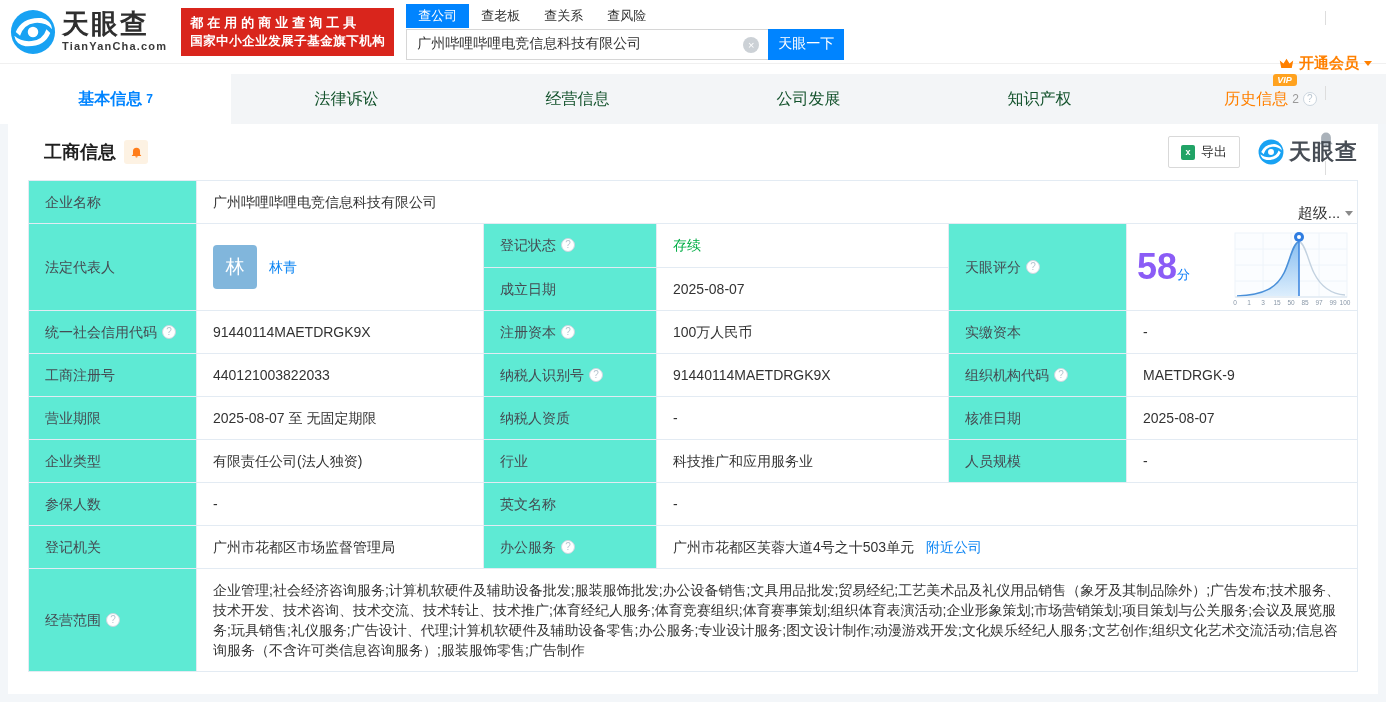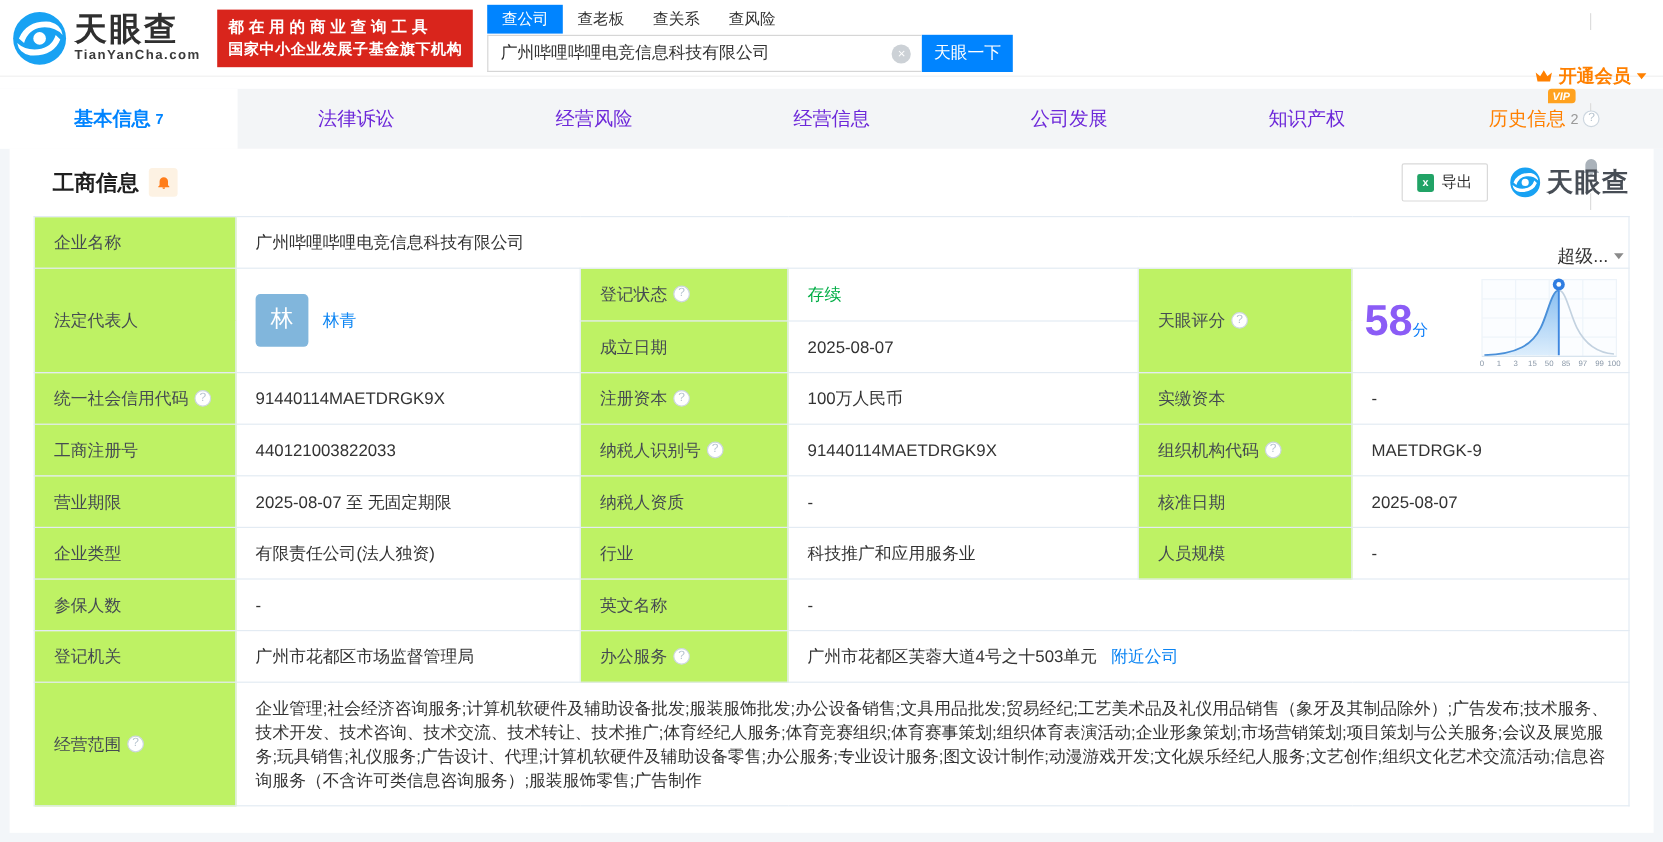--- a/index.html
+++ b/index.html
@@ -35,21 +35,21 @@
   .apps-chip { display:flex; align-items:center; gap:6px; background:#e9f3fd; padding:8px 9px; border-radius:2px; cursor:pointer; }
   .caret { width:0; height:0; border-left:4px solid transparent; border-right:4px solid transparent; border-top:5px solid #8a8a8a; display:inline-block; }
   .caret.orange { border-top-color:#ff8000; }
   .vdiv { width:1px; height:14px; background:#ddd; }
   .hlink { cursor:pointer; display:flex; align-items:center; gap:5px;margin-top:16px; }
   .vip-link { color:#ff8000; font-weight:bold; }
   .bell-btn svg { width:18px; height:19px; }
 
   
   .page-tabs { height:50px; background:#f3f5f7; display:flex; margin-top:10px; }
-  .ptab { flex:1; display:flex; align-items:center; justify-content:center; font-size:16px; color:#6d28d9; cursor:pointer; }
+  .ptab { flex:1; display:flex; align-items:center; justify-content:center; font-size:16px; color:#14532d; cursor:pointer; }
   .ptab.active { background:#fff; color:#0084ff; font-weight:bold; }
   .ptab-inner { position:relative; display:flex; align-items:center; gap:4px; }
   .tab-count { font-size:12px; }
   .ptab.history { color:#ff8000; }
   .tab-count.gray { color:#999; font-weight:normal; }
   .vip-badge { position:absolute; top:-15px; right:20px; background:#ffa21f; color:#fff; font-size:9px; font-weight:bold; font-style:italic; padding:1px 5px 1px 4px; border-radius:3px 3px 3px 0; }
   .q-ic { width:14px; height:14px; border:1px solid #ccd6df; border-radius:50%; color:#b8c5d0; font-size:10px; line-height:12px; text-align:center; display:inline-block; background:#fff; font-weight:normal; font-style:normal; flex-shrink:0; }
 
   
   .main { background:#f3f6f9; padding:0 8px 8px; height:578px; }
@@ -60,21 +60,21 @@
   .bell-chip svg { width:13px; height:14px; }
   .sec-right { margin-left:auto; display:flex; align-items:center; gap:18px; }
   .export-btn { display:flex; align-items:center; gap:6px; border:1px solid #d9d9d9; border-radius:2px; padding:6px 12px; font-size:13px; background:#fff; color:#333; cursor:pointer; font-family:inherit; }
   .xls-ic { width:14px; height:15px; background:#21a366; color:#fff; font-size:9px; font-weight:bold; line-height:15px; text-align:center; border-radius:2px; }
   .wm-logo { display:flex; align-items:center; gap:5px; font-size:22px; font-weight:bold; color:#474d55; letter-spacing:1px; }
   .wm-logo svg { width:26px; height:26px; }
 
   
   table.info { width:100%; border-collapse:collapse; table-layout:fixed; font-size:14px; }
   .info td { border:1px solid #e3ebf3; padding:11px 16px; color:#333; line-height:20px; vertical-align:middle; word-break:break-all; }
-  .info td.lbl { background:#bef264; color:#454b52; }
+  .info td.lbl { background:#5eead4; color:#454b52; }
   .lbl-flex { display:flex; align-items:center; gap:5px; }
   .rep { display:flex; align-items:center; gap:12px; }
   .avatar { width:44px; height:44px; background:#81b6dc; color:#fff; border-radius:4px; display:flex; align-items:center; justify-content:center; font-size:19px; flex-shrink:0; }
   a.link { color:#0b84f3; }
   .status-ok { color:#00ad45; }
   td.score-cell { padding:3px 6px 3px 10px; }
   .score-flex { display:flex; align-items:center; justify-content:space-between; gap:4px; }
   .score-num { font-size:36px; font-weight:bold; color:#8b5cf6; line-height:1; }
   .score-unit { font-size:13px; color:#0b7cf8; }
   .scope-text { line-height:23px;margin-top:16px; }
@@ -157,23 +157,20 @@
 
 <div class="page-tabs">
   <div class="ptab active">
     <span class="ptab-inner">
       <span>基本信息</span>
       <span class="tab-count">7</span>
     </span>
   </div>
   <div class="ptab">
     <span>法律诉讼</span>
-  </div>
-  <div class="ptab">
-    <span>经营风险</span>
   </div>
   <div class="ptab">
     <span>经营信息</span>
   </div>
   <div class="ptab">
     <span>公司发展</span>
   </div>
   <div class="ptab">
     <span>知识产权</span>
   </div>

